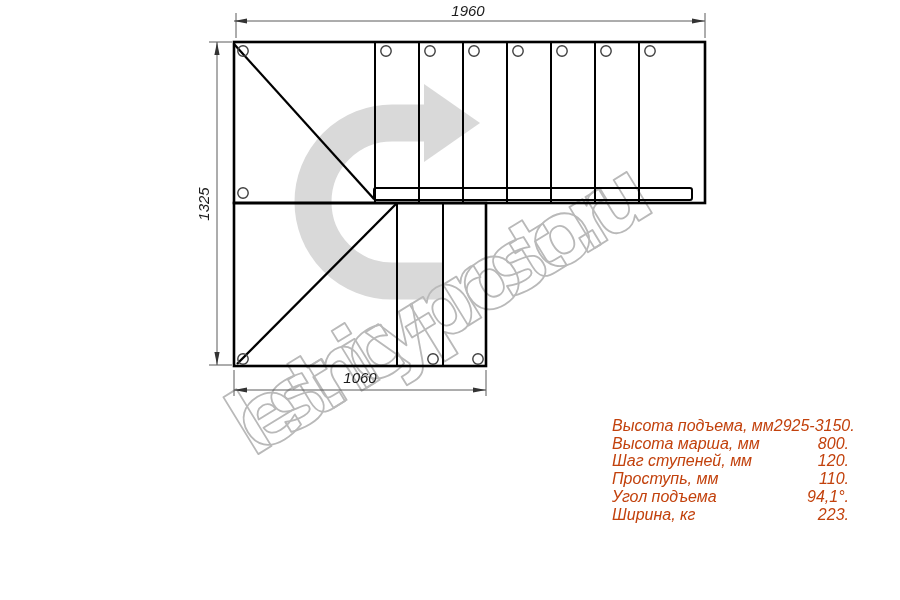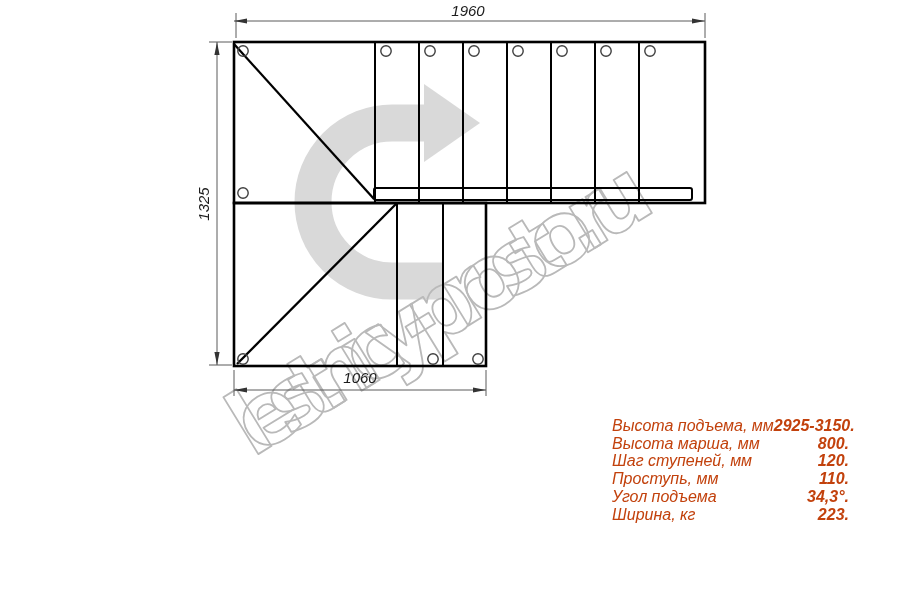--- a/index.html
+++ b/index.html
@@ -5,21 +5,21 @@
   html,body{margin:0;padding:0;background:#ffffff;}
   .canvas{position:relative;width:900px;height:600px;background:#ffffff;overflow:hidden;
           font-family:"Liberation Sans",sans-serif;}
   .plan-svg{position:absolute;left:0;top:0;}
   .dim-text{font-family:"Liberation Sans",sans-serif;font-style:italic;font-size:15px;fill:#1c1c1c;}
   .wm-text{font-family:"DejaVu Sans",sans-serif;font-weight:bold;}
   .spec-table{position:absolute;left:612px;top:417px;width:237px;
               font-style:italic;font-size:16px;line-height:17.7px;color:#c2410c;}
   .spec-row{display:flex;justify-content:space-between;}
   .spec-label{white-space:nowrap;}
-  .spec-value{white-space:nowrap;text-align:right;font-weight:bold;}
+  .spec-value{white-space:nowrap;text-align:right;}
 </style>
 </head>
 <body>
 
 <div class="canvas">
 
   <svg class="plan-svg" width="900" height="600" viewBox="0 0 900 600">
 
     <g>
       <path d="M443,281 L392,281 A79,79 0 0 1 392,123 L424,123" fill="none" stroke="#d9d9d9" stroke-width="37"></path>
@@ -118,21 +118,21 @@
     <div class="spec-row">
       <span class="spec-label">Шаг ступеней, мм</span>
       <span class="spec-value">120.</span>
     </div>
     <div class="spec-row">
       <span class="spec-label">Проступь, мм</span>
       <span class="spec-value">110.</span>
     </div>
     <div class="spec-row">
       <span class="spec-label">Угол подъема</span>
-      <span class="spec-value">34,3°.</span>
+      <span class="spec-value">94,1°.</span>
     </div>
     <div class="spec-row">
       <span class="spec-label">Ширина, кг</span>
       <span class="spec-value">223.</span>
     </div>
   </div>
 
 </div>
 
 </body></html>

